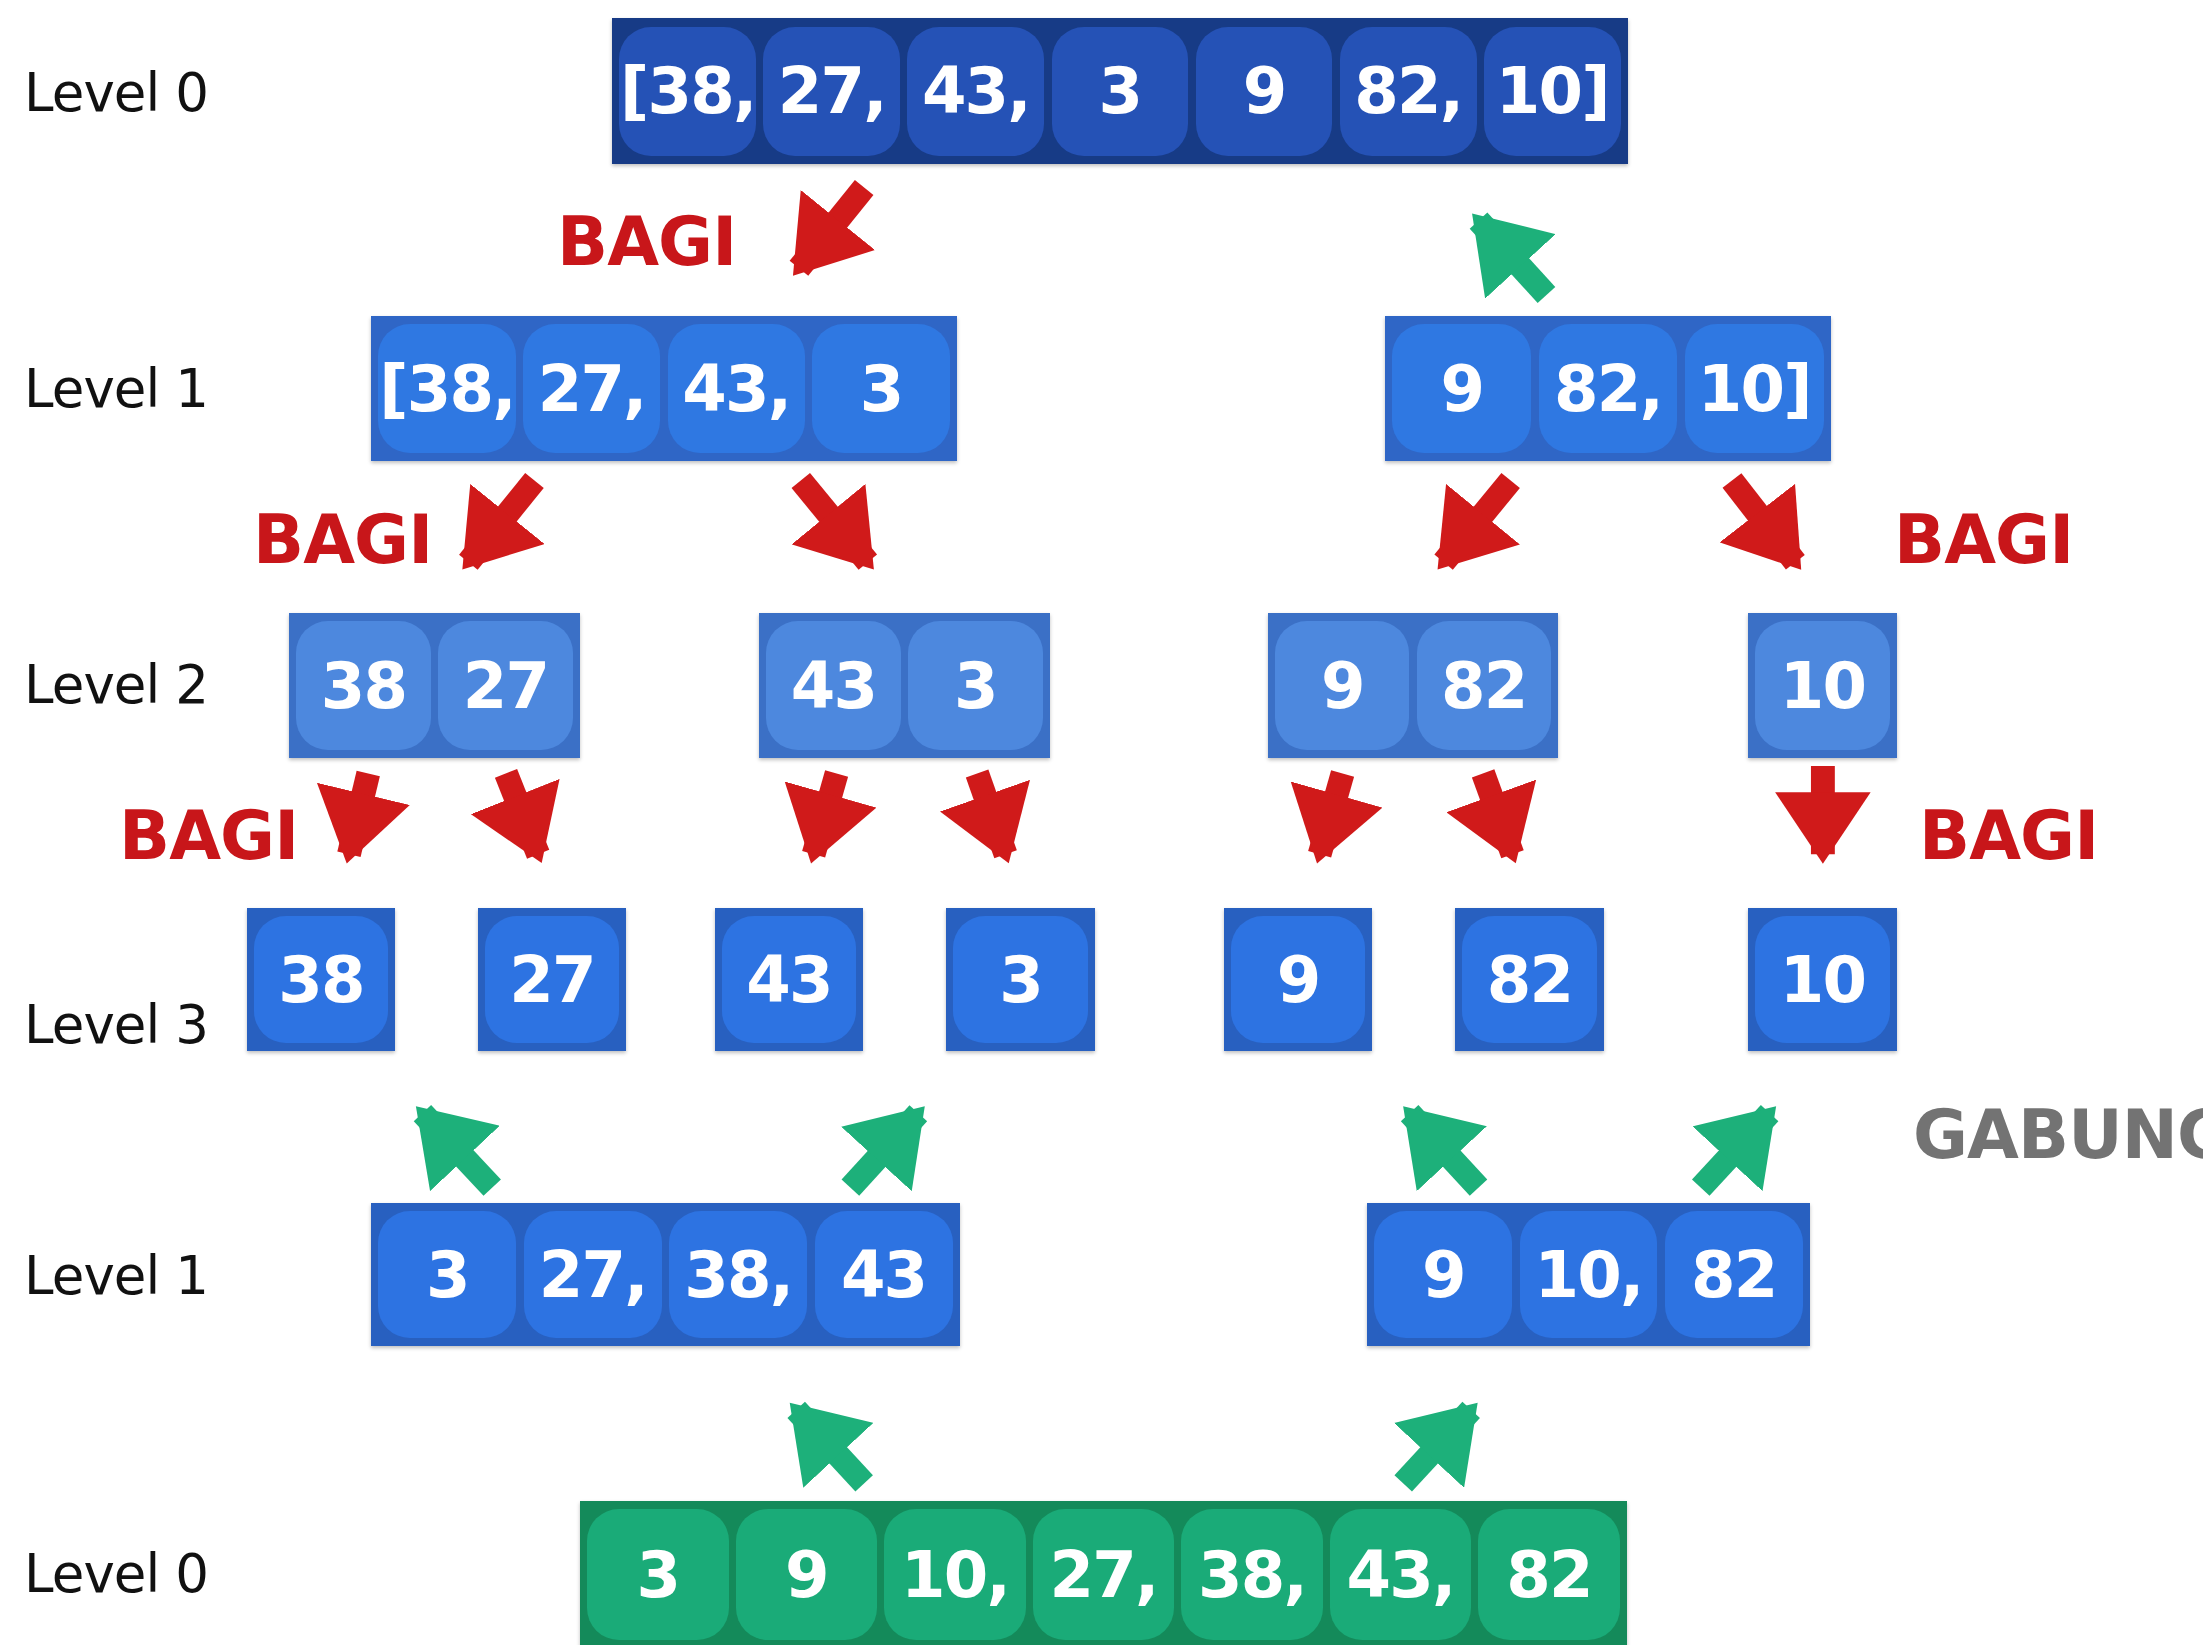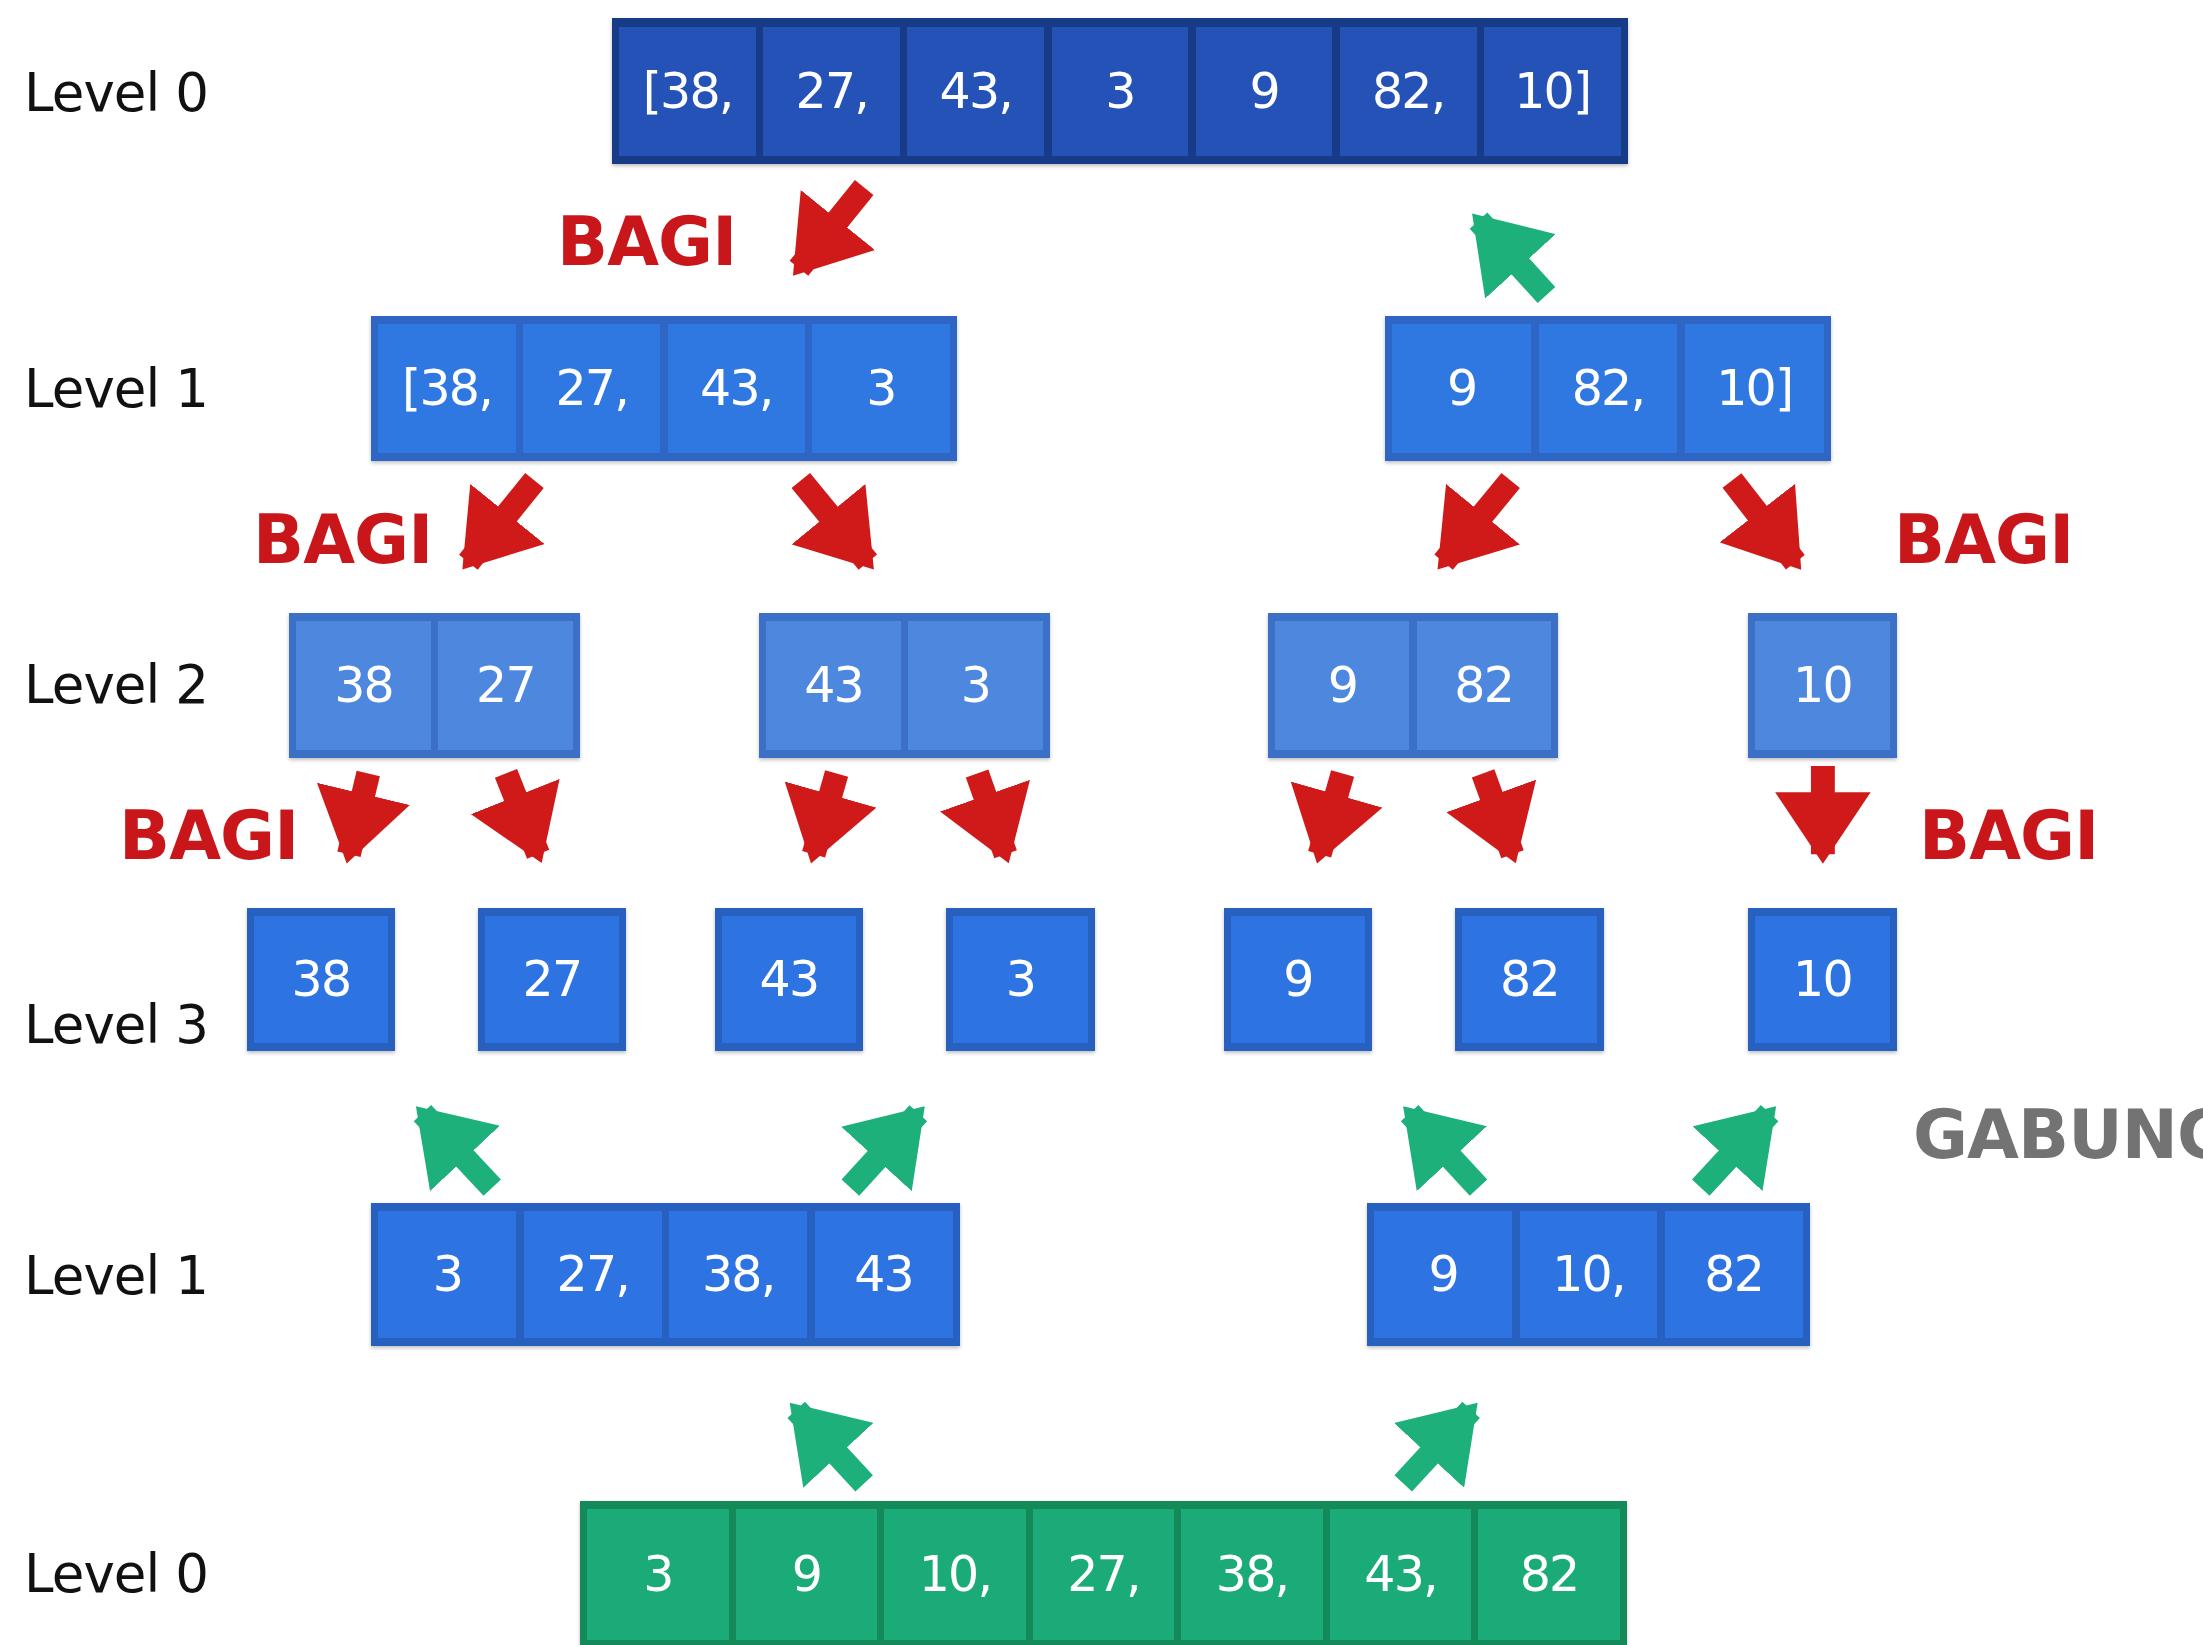--- a/index.html
+++ b/index.html
@@ -3,21 +3,21 @@
 <meta charset="utf-8">
 <style>
   html, body { margin:0; padding:0; background:#ffffff; }
   body { width:2204px; height:1646px; position:relative; overflow:hidden;
          font-family:"DejaVu Sans", "Liberation Sans", sans-serif; }
   .level-label { position:absolute; left:24px; font-weight:normal; font-size:53px; color:#111;
                  letter-spacing:-0.9px; line-height:1; }
   .arr { position:absolute; display:flex; box-sizing:border-box; padding:8.3px 7.3px;
          gap:7.3px; box-shadow:0 1.8px 3.7px rgba(0,0,0,0.25); }
   .cell { flex:1; display:flex; align-items:center; justify-content:center;
-          color:#fff; font-weight:normal; font-size:49px; letter-spacing:-1.8px; }
+          color:#fff; font-weight:bold; font-size:64px; letter-spacing:-1.8px;border-radius:32px; }
   .t-l0 { background:#173b86; }
   .t-l0 .cell { background:#2552b6; }
   .t-l1 { background:#2f66c6; }
   .t-l1 .cell { background:#2f78e2; }
   .t-l2 { background:#3b70c6; }
   .t-l2 .cell { background:#4d88de; }
   .t-l3 { background:#2860c0; }
   .t-l3 .cell { background:#2d73e2; }
   .t-final { background:#148a5a; }
   .t-final .cell { background:#1aab78; }

